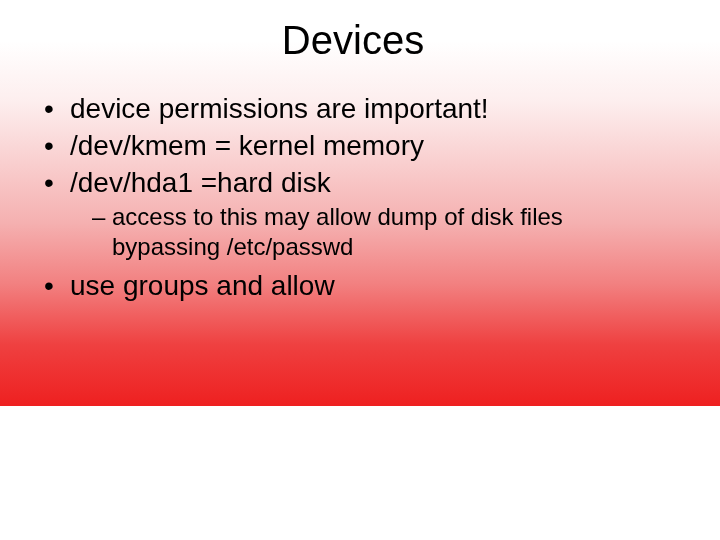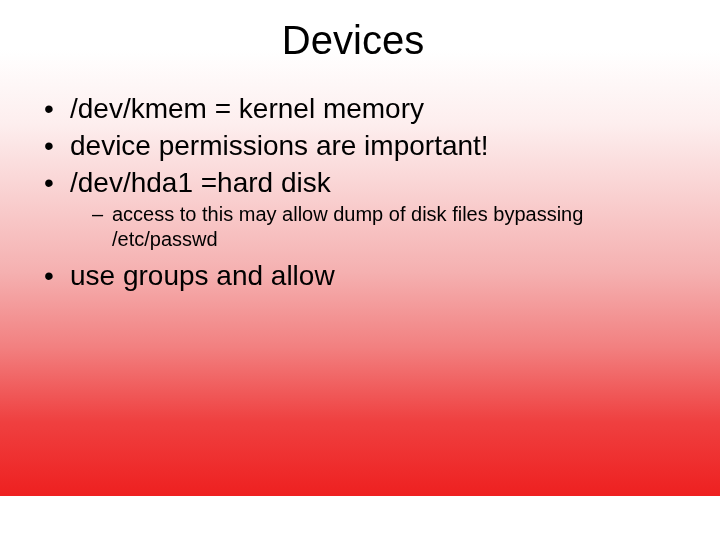--- a/index.html
+++ b/index.html
@@ -4,21 +4,21 @@
 <style>
   html, body {
     margin: 0;
     padding: 0;
     width: 720px;
     height: 540px;
     overflow: hidden;
   }
   .slide {
     width: 720px;
-    height: 496px;
+    height: 406px;
     background: linear-gradient(to bottom,
       #ffffff 0%,
       #ffffff 10%,
       #fdeeee 25%,
       #f9cfcf 40%,
       #f5b0b0 55%,
       #f28080 70%,
       #ef4040 85%,
       #ee2020 100%);
     font-family: Arial, Helvetica, sans-serif;
@@ -51,21 +51,21 @@
     position: absolute;
     left: 2px;
     top: 0;
     font-size: 28px;
     line-height: 1.25;
   }
   ul.sub {
     list-style: none;
     margin: 2px 0 6px 0;
     padding: 0 0 0 22px;
-    font-size: 20px;
+    font-size: 24px;
     line-height: 1.25;
   }
   ul.sub > li {
     position: relative;
     padding-left: 20px;
   }
   ul.sub > li::before {
     content: "–";
     position: absolute;
     left: 0;
@@ -73,24 +73,24 @@
   }
 </style>
 </head>
 <body>
 
 <div class="slide">
   <h1 class="title">Devices</h1>
 
   <ul class="top">
     <li>
-      <span>/dev/kmem = kernel memory</span>
+      <span>device permissions are important!</span>
     </li>
     <li>
-      <span>device permissions are important!</span>
+      <span>/dev/kmem = kernel memory</span>
     </li>
     <li>
       <span>/dev/hda1 =hard disk</span>
       <ul class="sub">
         <li>
           <span>access to this may allow dump of disk files bypassing   /etc/passwd</span>
         </li>
       </ul>
     </li>
     <li>

